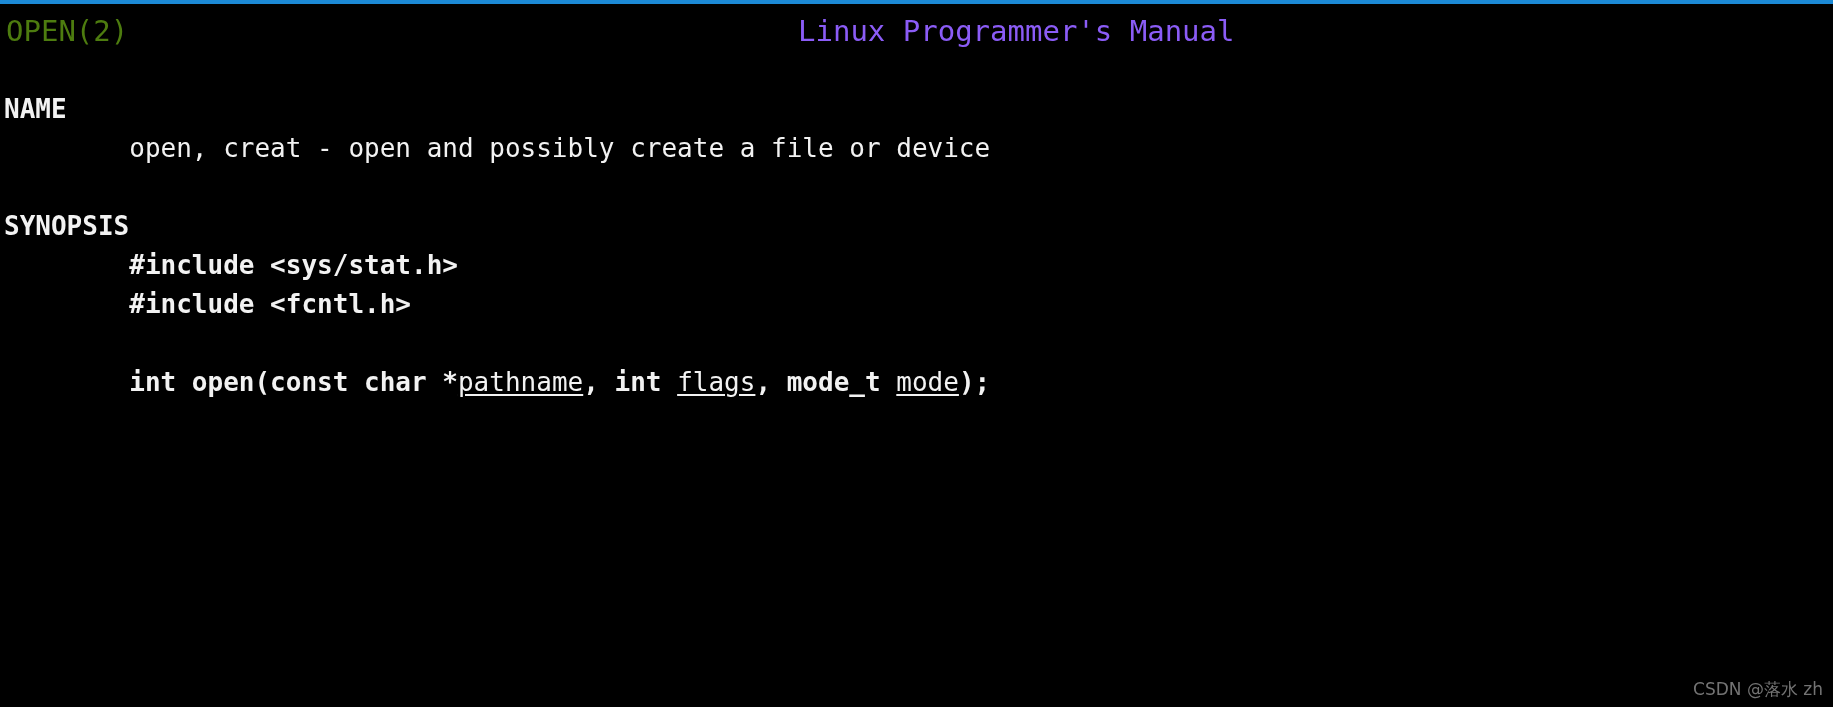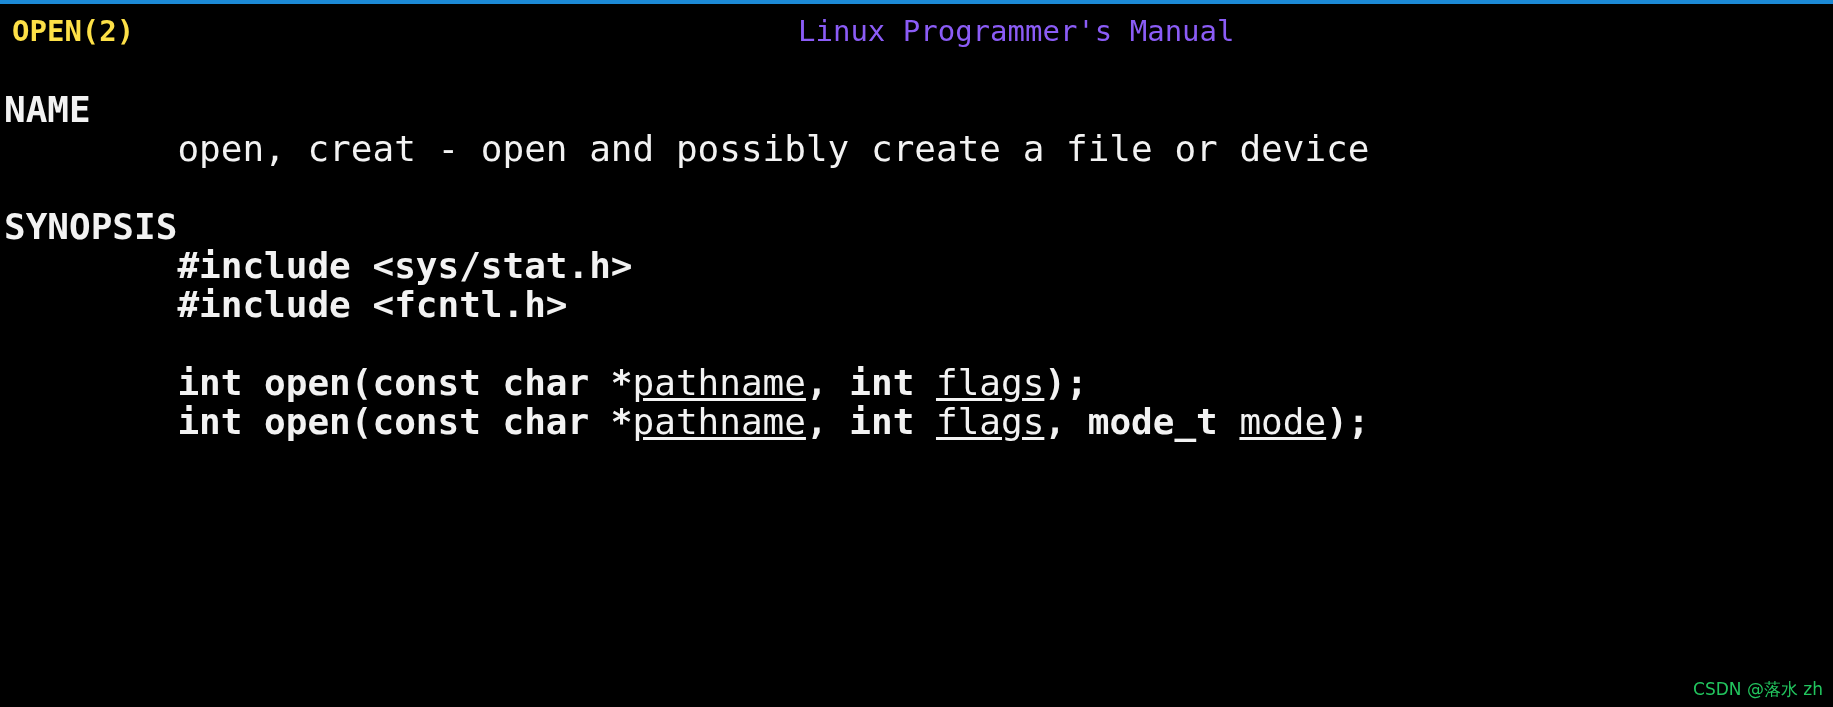--- a/index.html
+++ b/index.html
@@ -27,21 +27,21 @@
   #man-page {
     position: absolute;
     top: 4px;
     left: 0;
     width: 1833px;
     height: 703px;
     padding: 0;
     box-sizing: border-box;
   }
   .man-line {
-    font-size: 36px;
+    font-size: 26px;
     line-height: 39px;
     white-space: pre;
     letter-spacing: 0px;
     color: #f2f2f2;
     height: 39px;
   }
   .man-line.blank {
     color: transparent;
   }
   .seg {
@@ -55,27 +55,26 @@
     text-underline-offset: 3px;
     font-weight: normal;
   }
   #header-line {
     position: relative;
     height: 39px;
     margin-top: 8px;
   }
   #header-left {
     position: absolute;
-    left: 12px;
+    left: 6px;
     top: 0;
     font-size: 29px;
     line-height: 39px;
     white-space: pre;
-    color: #fde047;
-    font-weight: bold;
+    color: #4d7c0f;
   }
   #header-center {
     position: absolute;
     left: 798px;
     top: 0;
     font-size: 29px;
     line-height: 39px;
     white-space: pre;
     color: #8b5cf6;
   }
@@ -107,20 +106,19 @@
 
   <div id="sections-host">
       <div class="man-line blank">&nbsp;</div>
       <div class="man-line body-line bold">NAME</div>
       <div class="man-line body-line"><span class="seg">        </span><span class="seg">open, creat - open and possibly create a file or device</span></div>
       <div class="man-line blank">&nbsp;</div>
       <div class="man-line body-line bold">SYNOPSIS</div>
       <div class="man-line body-line"><span class="seg">        </span><span class="seg bold">#include &lt;sys/stat.h&gt;</span></div>
       <div class="man-line body-line"><span class="seg">        </span><span class="seg bold">#include &lt;fcntl.h&gt;</span></div>
       <div class="man-line blank">&nbsp;</div>
-      <div class="man-line body-line"><span class="seg">        </span><span class="seg bold">int open(const char *</span><span class="seg uline">pathname</span><span class="seg bold">, int </span><span class="seg uline">flags</span><span class="seg bold">);</span></div>
       <div class="man-line body-line"><span class="seg">        </span><span class="seg bold">int open(const char *</span><span class="seg uline">pathname</span><span class="seg bold">, int </span><span class="seg uline">flags</span><span class="seg bold">, mode_t </span><span class="seg uline">mode</span><span class="seg bold">);</span></div>
       <div class="man-line blank">&nbsp;</div>
     </div>
 
 </div>
 
-<div id="watermark" style="color: #22c55e;">CSDN @落水 zh</div>
+<div id="watermark" style="color: #737373;">CSDN @落水 zh</div>
 
 </body></html>

